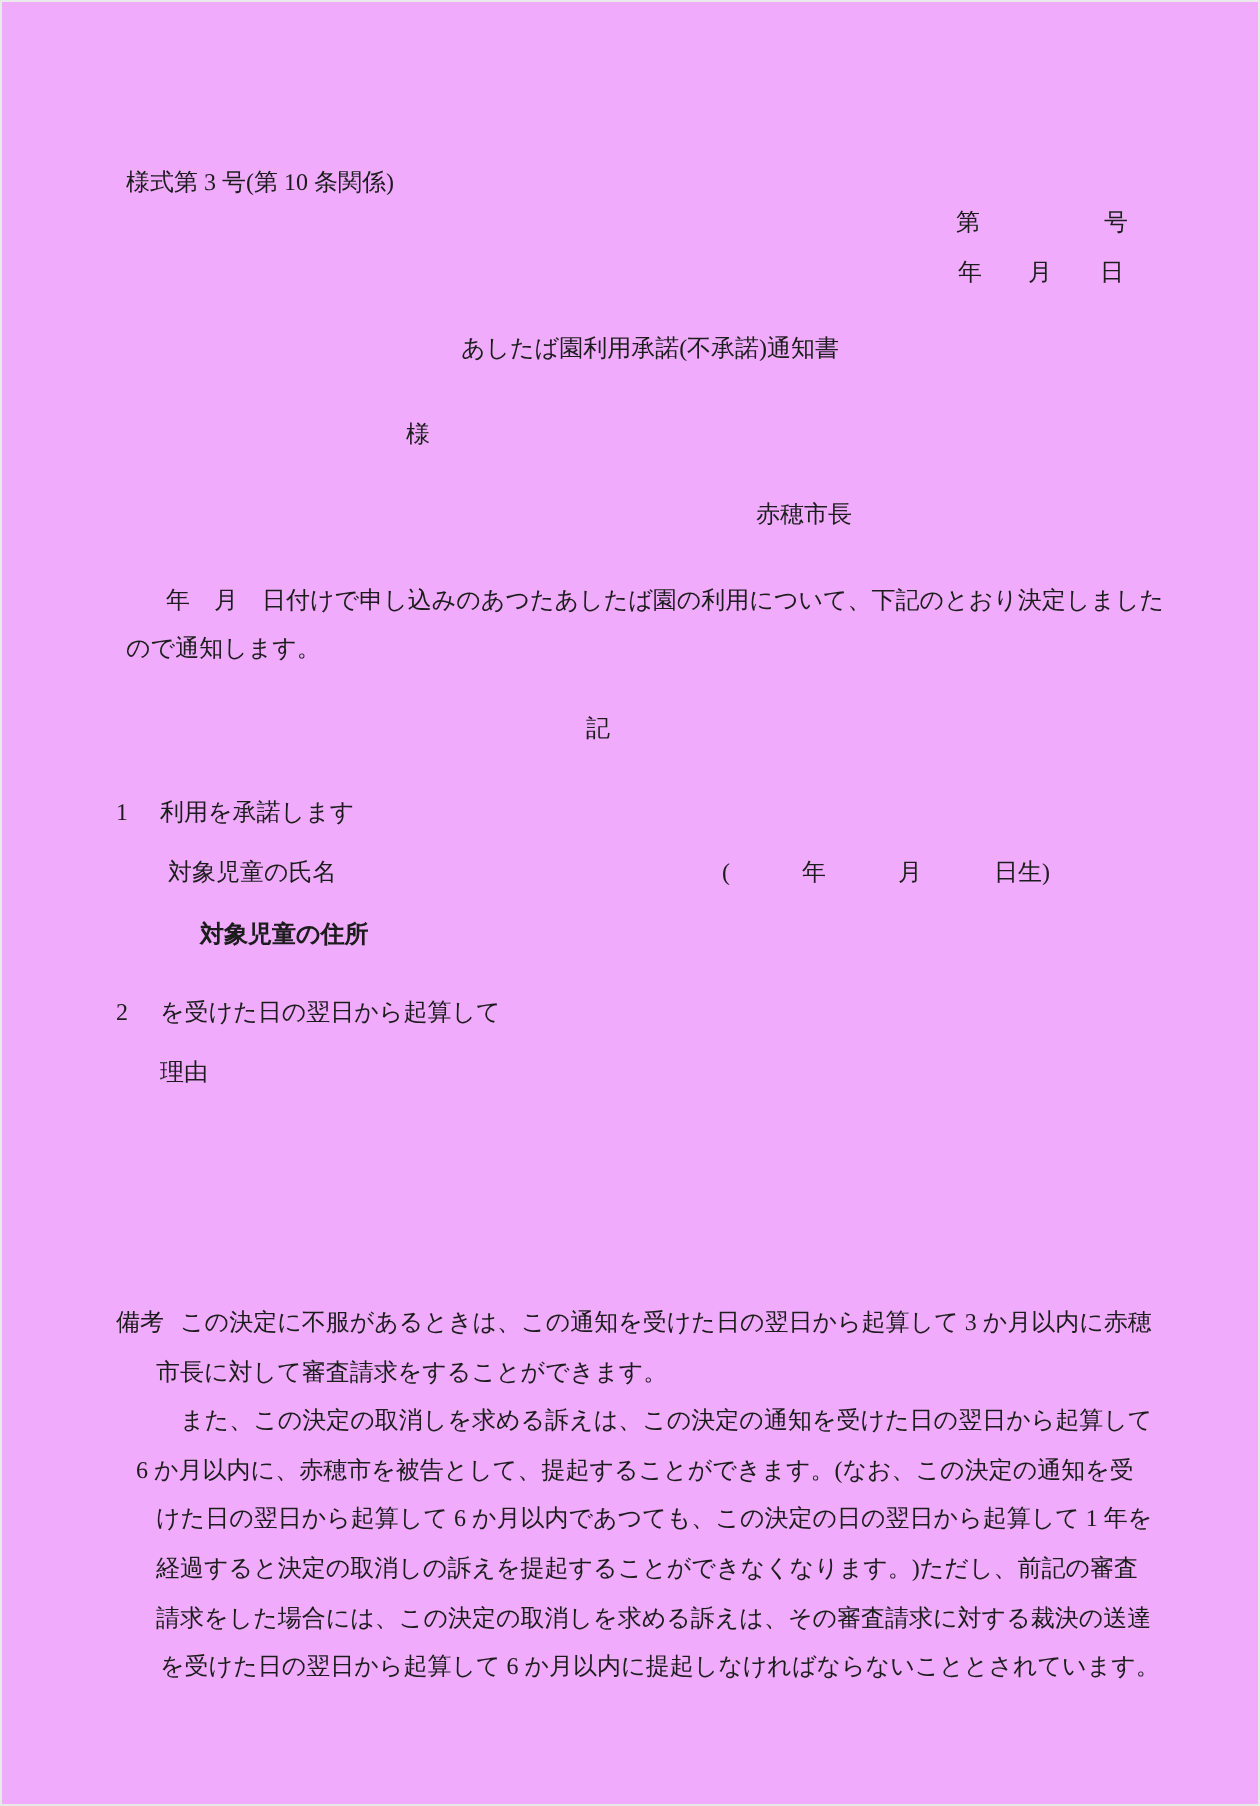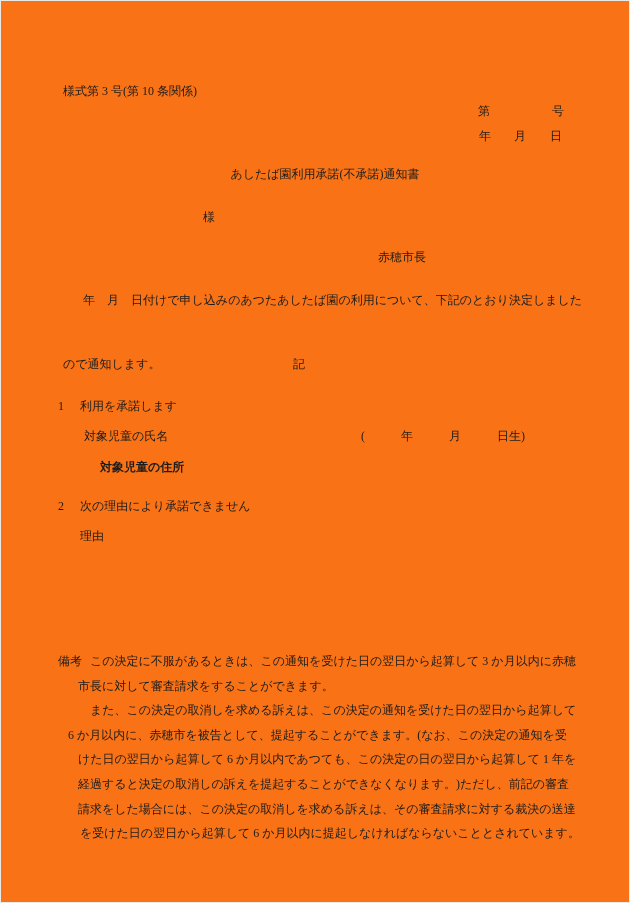--- a/index.html
+++ b/index.html
@@ -1,19 +1,19 @@
 <!DOCTYPE html>
 <html lang="ja"><head>
 <meta charset="utf-8">
 <style>
   html,body{margin:0;padding:0;background:#fff;}
   .page{
     position:relative;
     width:630px;height:903px;
-    background:#f97316;
+    background:#f0abfc;
     box-shadow:inset 0 0 0 1px #e9e9e9;
     font-family:"Liberation Serif","DejaVu Serif",serif;
     font-size:12px;
     color:#1c1c1c;
     overflow:hidden;
   }
   .abs{position:absolute;white-space:pre;line-height:13px;}
   .centered{left:0;right:0;text-align:center;white-space:pre;padding-left:20px;}
   .body-line{position:absolute;left:63px;white-space:pre;}
   .remarks{position:absolute;left:58px;top:653px;}
@@ -38,34 +38,34 @@
   <div class="abs" style="left:479px;top:130px;">年</div>
   <div class="abs" style="left:514px;top:130px;">月</div>
   <div class="abs" style="left:550px;top:130px;">日</div>
 
   <div class="abs centered" style="top:168px;">あしたば園利用承諾(不承諾)通知書</div>
 
   <div class="abs" style="left:203px;top:211px;">様</div>
   <div class="abs" style="left:378px;top:251px;">赤穂市長</div>
 
   <div class="body-line ind20" style="top:292px;">年　月　日付けで申し込みのあつたあしたば園の利用について、下記のとおり決定しました</div>
-  <div class="body-line" style="top:316px;margin-top:40px;">ので通知します。</div>
+  <div class="body-line" style="top:316px;">ので通知します。</div>
 
   <div class="abs" style="left:293px;top:358px;">記</div>
 
   <div class="abs" style="left:58px;top:400px;">1</div>
   <div class="abs" style="left:80px;top:400px;">利用を承諾します</div>
 
   <div class="abs" style="left:84px;top:430px;">対象児童の氏名</div>
   <div class="abs" style="left:345px;top:430px;margin-left:16px;">(　　　年　　　月　　　日生)</div>
 
   <div class="abs" style="left:100px;top:461px;font-weight:bold;">対象児童の住所</div>
 
   <div class="abs" style="left:58px;top:500px;">2</div>
-  <div class="abs" style="left:80px;top:500px;">次の理由により承諾できません</div>
+  <div class="abs" style="left:80px;top:500px;">を受けた日の翌日から起算して</div>
 
   <div class="abs" style="left:80px;top:530px;">理由</div>
 
   <div class="remarks">
     <div class="r-line"><span class="remarks-label">備考</span><span class="txt">この決定に不服があるときは、この通知を受けた日の翌日から起算して 3 か月以内に赤穂</span></div>
     <div class="r-line ind20"><span class="txt">市長に対して審査請求をすることができます。</span></div>
     <div class="r-line ind32"><span class="txt">また、この決定の取消しを求める訴えは、この決定の通知を受けた日の翌日から起算して</span></div>
     <div class="r-line ind10"><span class="txt">6 か月以内に、赤穂市を被告として、提起することができます。(なお、この決定の通知を受</span></div>
     <div class="r-line ind20"><span class="txt">けた日の翌日から起算して 6 か月以内であつても、この決定の日の翌日から起算して 1 年を</span></div>
     <div class="r-line ind20"><span class="txt">経過すると決定の取消しの訴えを提起することができなくなります。)ただし、前記の審査</span></div>

